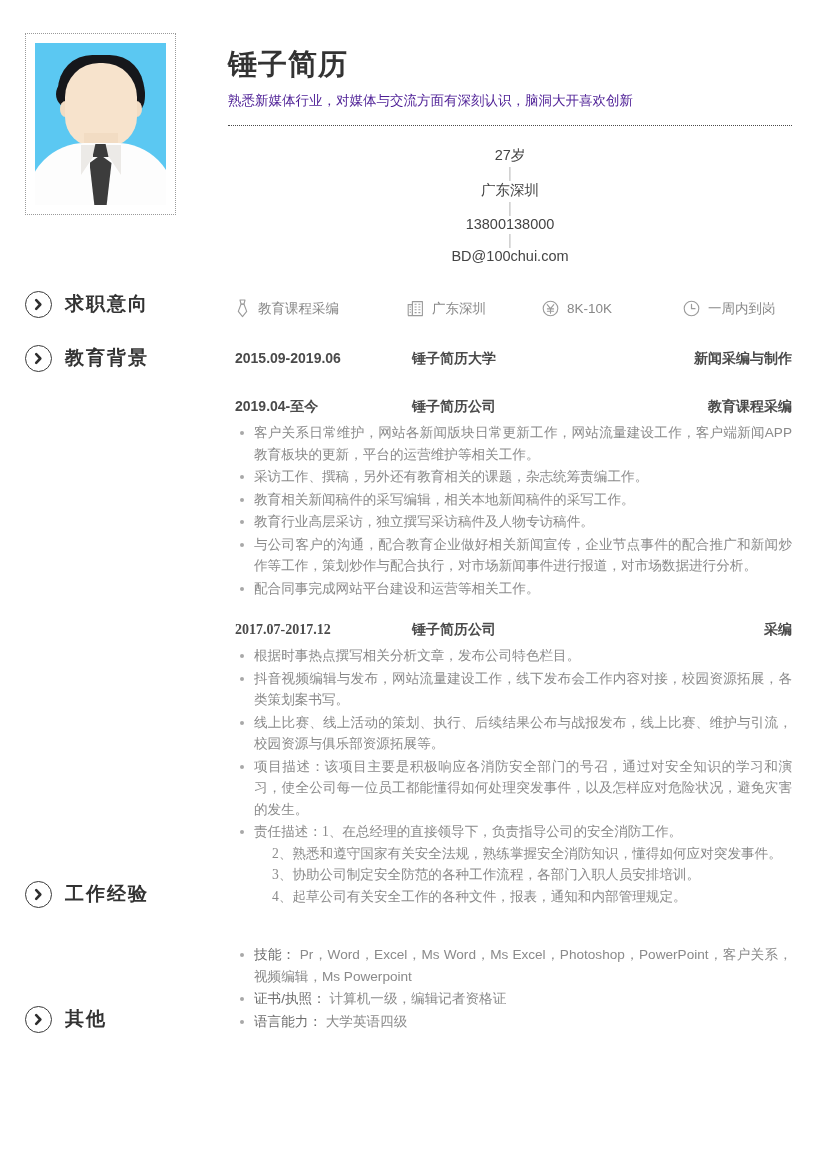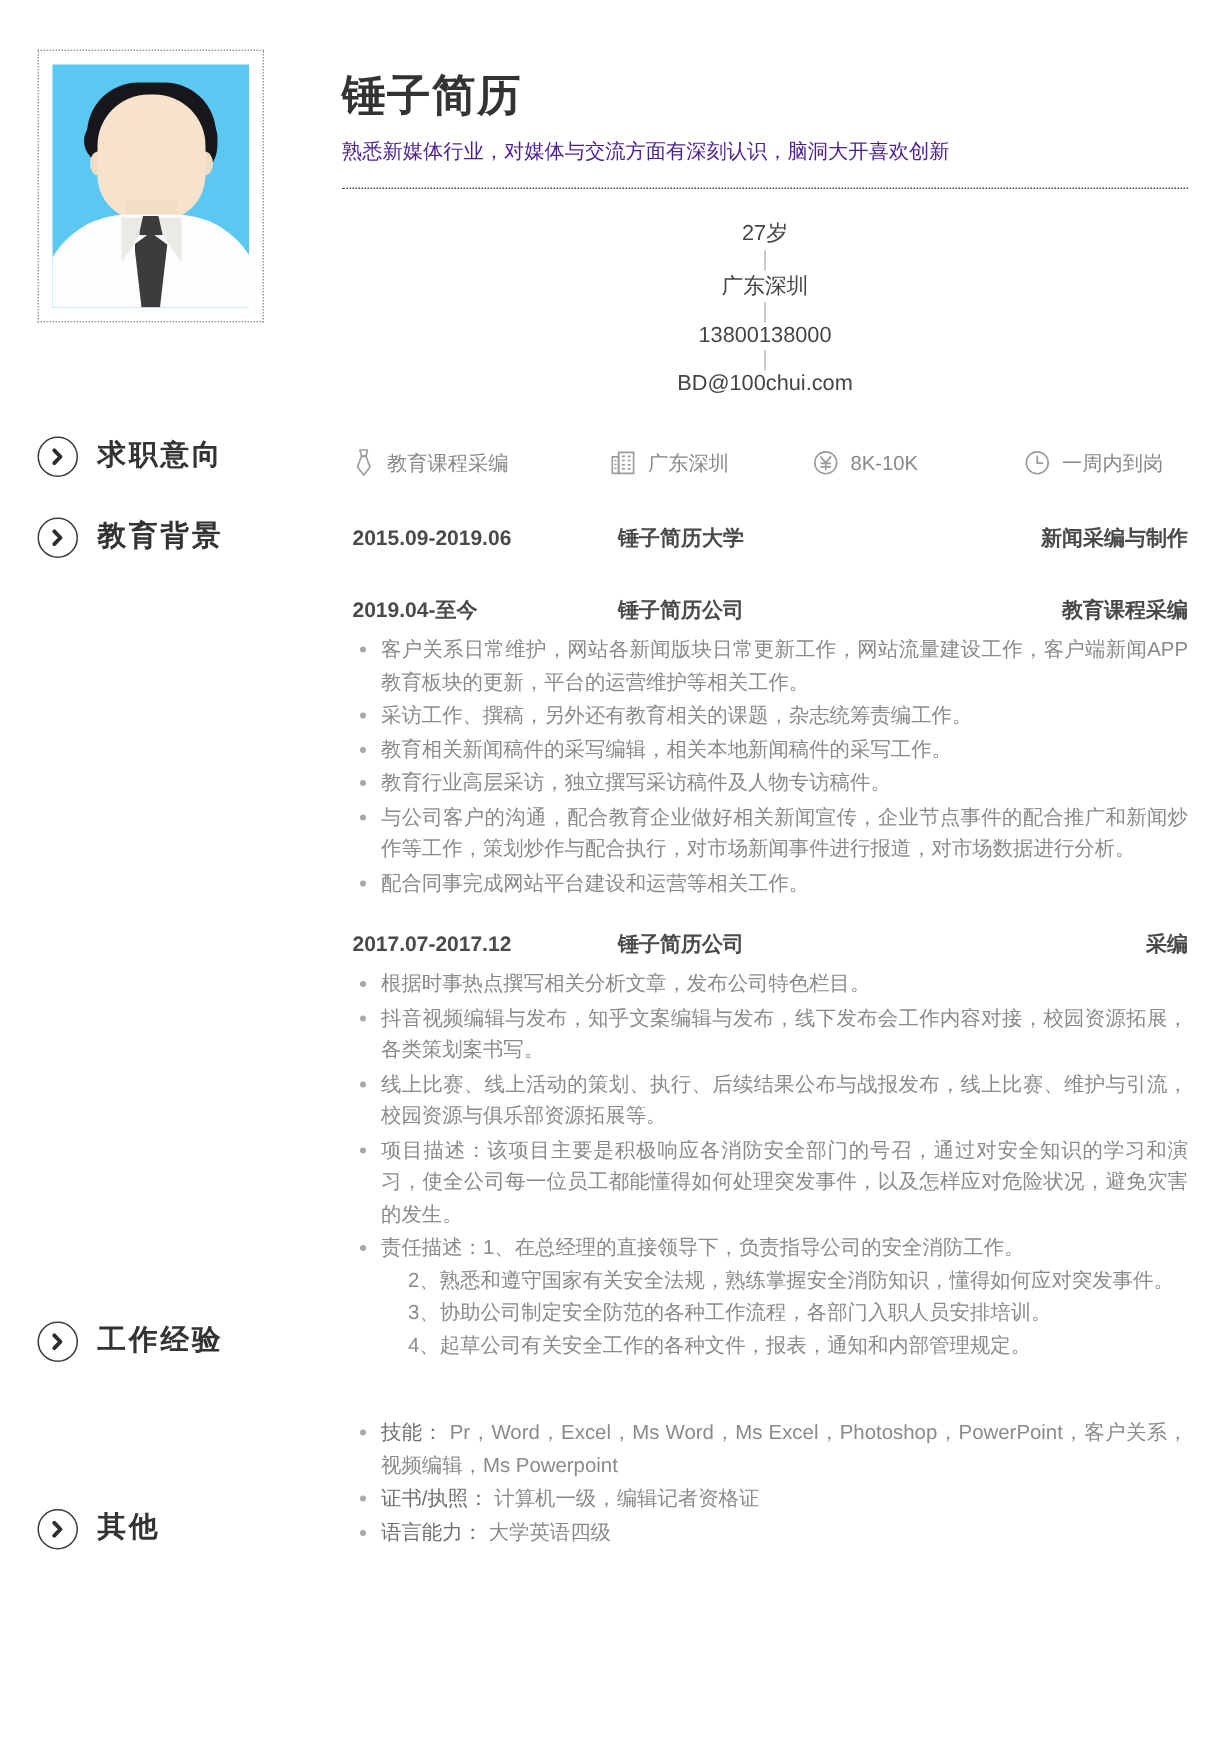--- a/index.html
+++ b/index.html
@@ -144,21 +144,21 @@
   
   .entry-head {
     display: flex; align-items: baseline;
     font-size: 14px; font-weight: bold; color: #4a4a4a;
     margin-bottom: 4px;
   }
   .entry-date { flex: 0 0 177px; }
   .entry-org { flex: 1; }
   .entry-role { text-align: right; white-space: nowrap; }
   .entry { margin-bottom: 0; }
-  .entry + .entry { margin-top: 22px; }
+  .entry + .entry { margin-top: 22px; font-family: Liberation Serif, serif; }
 
   
   ul.bullets { list-style: none; margin-top: 6px; }
   ul.bullets > li {
     position: relative;
     padding-left: 19px;
     font-size: 13.6px;
     line-height: 21.5px;
     color: #8a8a8a;
     margin-bottom: 1px;
@@ -323,21 +323,21 @@
       </div>
 
       <div class="entry">
         <div class="entry-head">
           <span class="entry-date">2017.07-2017.12</span>
           <span class="entry-org">锤子简历公司</span>
           <span class="entry-role">采编</span>
         </div>
         <ul class="bullets">
           <li>根据时事热点撰写相关分析文章，发布公司特色栏目。</li>
-          <li>抖音视频编辑与发布，知乎文案编辑与发布，线下发布会工作内容对接，校园资源拓展，各类策划案书写。</li>
+          <li>抖音视频编辑与发布，网站流量建设工作，线下发布会工作内容对接，校园资源拓展，各类策划案书写。</li>
           <li>线上比赛、线上活动的策划、执行、后续结果公布与战报发布，线上比赛、维护与引流，校园资源与俱乐部资源拓展等。</li>
           <li>项目描述：该项目主要是积极响应各消防安全部门的号召，通过对安全知识的学习和演习，使全公司每一位员工都能懂得如何处理突发事件，以及怎样应对危险状况，避免灾害的发生。</li>
           <li>
             <span>责任描述：1、在总经理的直接领导下，负责指导公司的安全消防工作。</span>
             <span class="sub-line">2、熟悉和遵守国家有关安全法规，熟练掌握安全消防知识，懂得如何应对突发事件。</span>
             <span class="sub-line">3、协助公司制定安全防范的各种工作流程，各部门入职人员安排培训。</span>
             <span class="sub-line">4、起草公司有关安全工作的各种文件，报表，通知和内部管理规定。</span>
           </li>
         </ul>
       </div>

